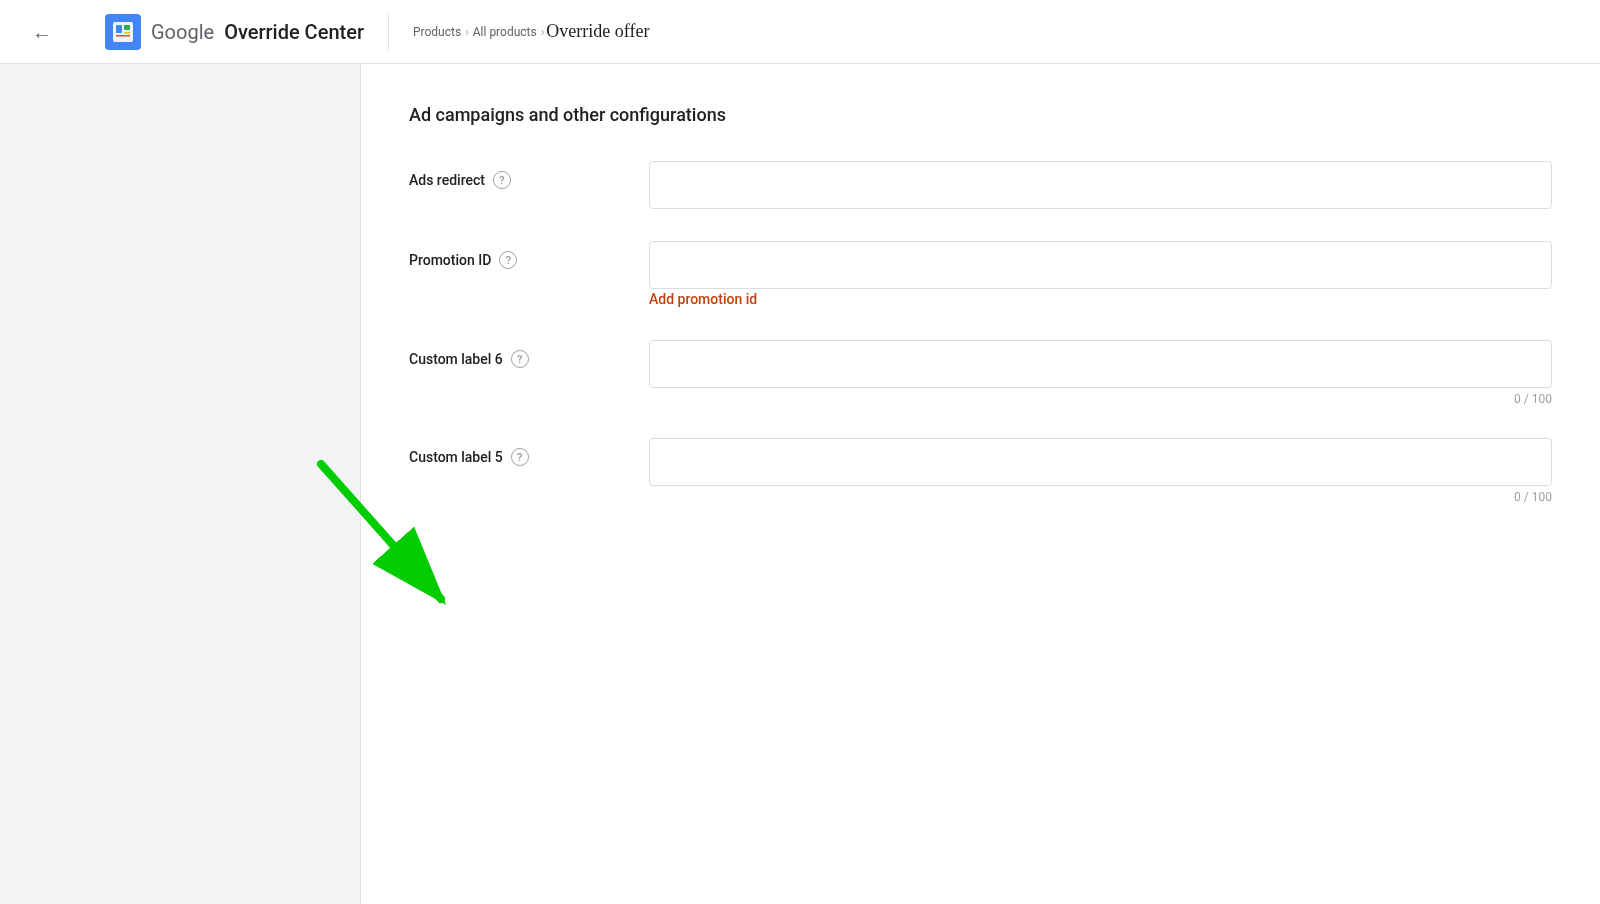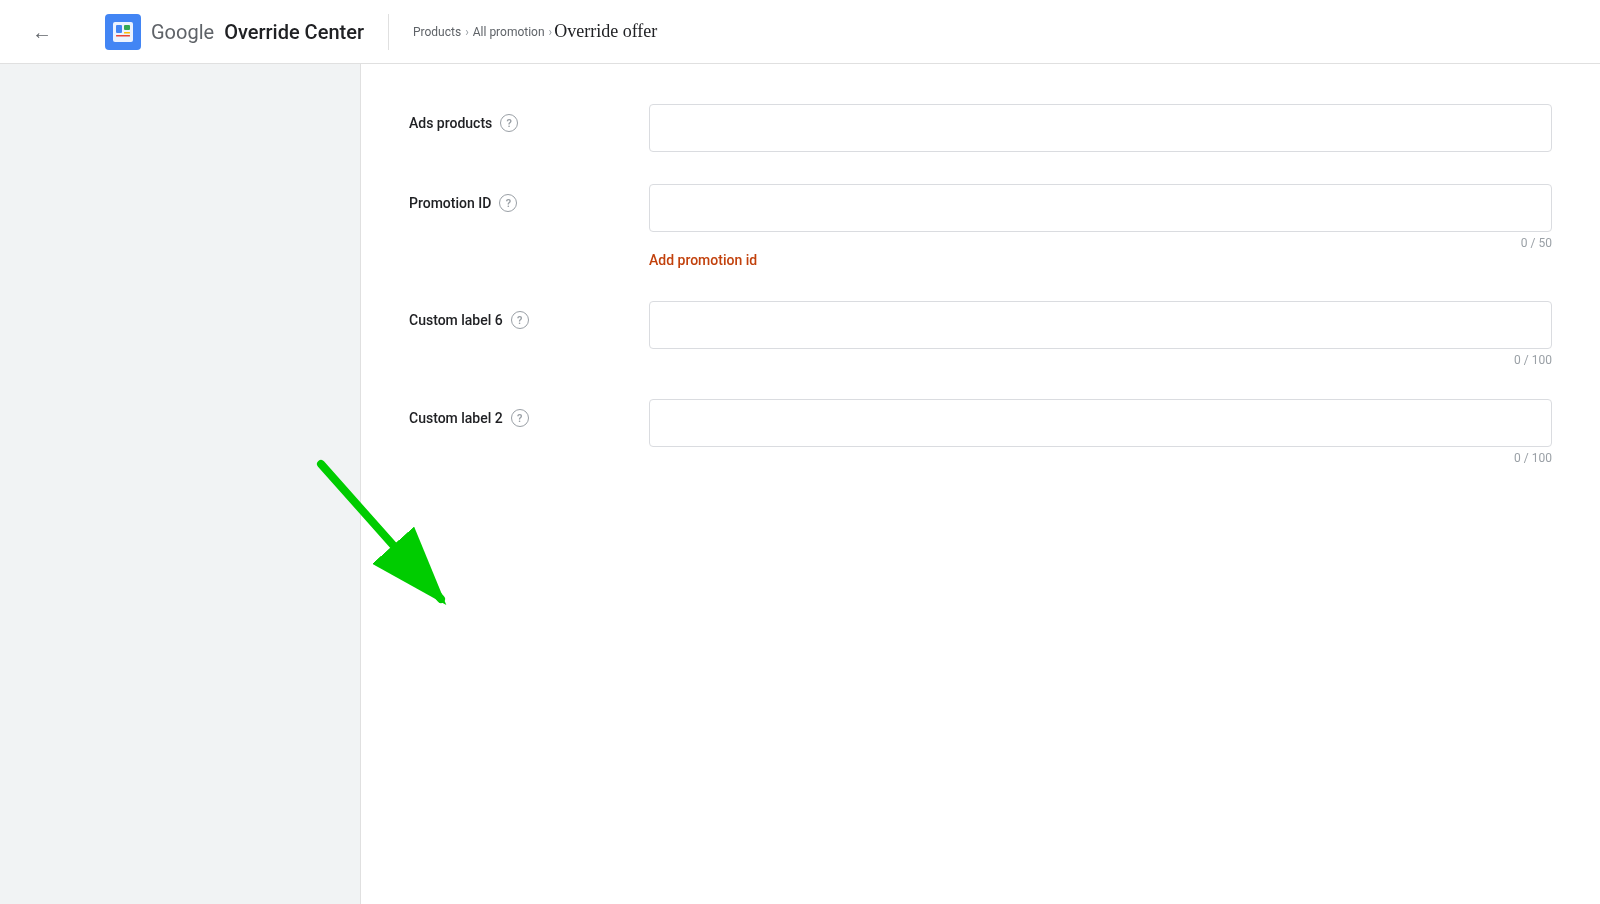--- a/index.html
+++ b/index.html
@@ -211,68 +211,68 @@
     <span style="color:#5f6368; font-weight:400;">Google</span>
     <span style="font-weight:500; color:#202124;">Override Center</span>
   </div>
 
   <div class="header-divider"></div>
 
   <div class="header-breadcrumb">
     <div class="breadcrumb-top">
       <span class="crumb">Products</span>
       <span class="breadcrumb-chevron">›</span>
-      <span class="crumb">All promotion</span>
+      <span class="crumb">All products</span>
       <span class="breadcrumb-chevron">›</span>
     </div>
     <div class="breadcrumb-title">Override offer</div>
   </div>
 </div>
 
 <div class="main-layout">
   <div class="sidebar"></div>
 
   <div class="content-area">
+    <div class="section-title">Ad campaigns and other configurations</div>
 
     <div class="form-row">
       <div class="form-row-label-group">
-        <span class="form-label">Ads products</span>
+        <span class="form-label">Ads redirect</span>
         <span class="help-icon">?</span>
       </div>
       <div class="form-field-group">
         <input type="text" class="form-input" value="" style="">
       </div>
     </div>
 
     <div class="form-row" style="align-items: flex-start;">
       <div class="form-row-label-group">
         <span class="form-label">Promotion ID</span>
         <span class="help-icon">?</span>
       </div>
       <div class="form-field-group">
         <input type="text" class="form-input" value="" style="">
-        <div class="char-count">0 / 50</div>
         <a class="add-link">Add promotion id</a>
       </div>
     </div>
 
     <div class="form-row">
       <div class="form-row-label-group">
         <span class="form-label">Custom label 6</span>
         <span class="help-icon">?</span>
       </div>
       <div class="form-field-group">
         <input type="text" class="form-input" value="" style="">
         <div class="char-count">0 / 100</div>
       </div>
     </div>
 
     <div class="form-row">
       <div class="form-row-label-group">
-        <span class="form-label">Custom label 2</span>
+        <span class="form-label">Custom label 5</span>
         <span class="help-icon">?</span>
       </div>
       <div class="form-field-group">
         <input type="text" class="form-input" value="" style="">
         <div class="char-count">0 / 100</div>
       </div>
     </div>
 
     <svg style="position:absolute; left: -80px; top: 380px; width: 220px; height: 200px; pointer-events:none; overflow:visible;" viewBox="0 0 220 200">
       <defs>

